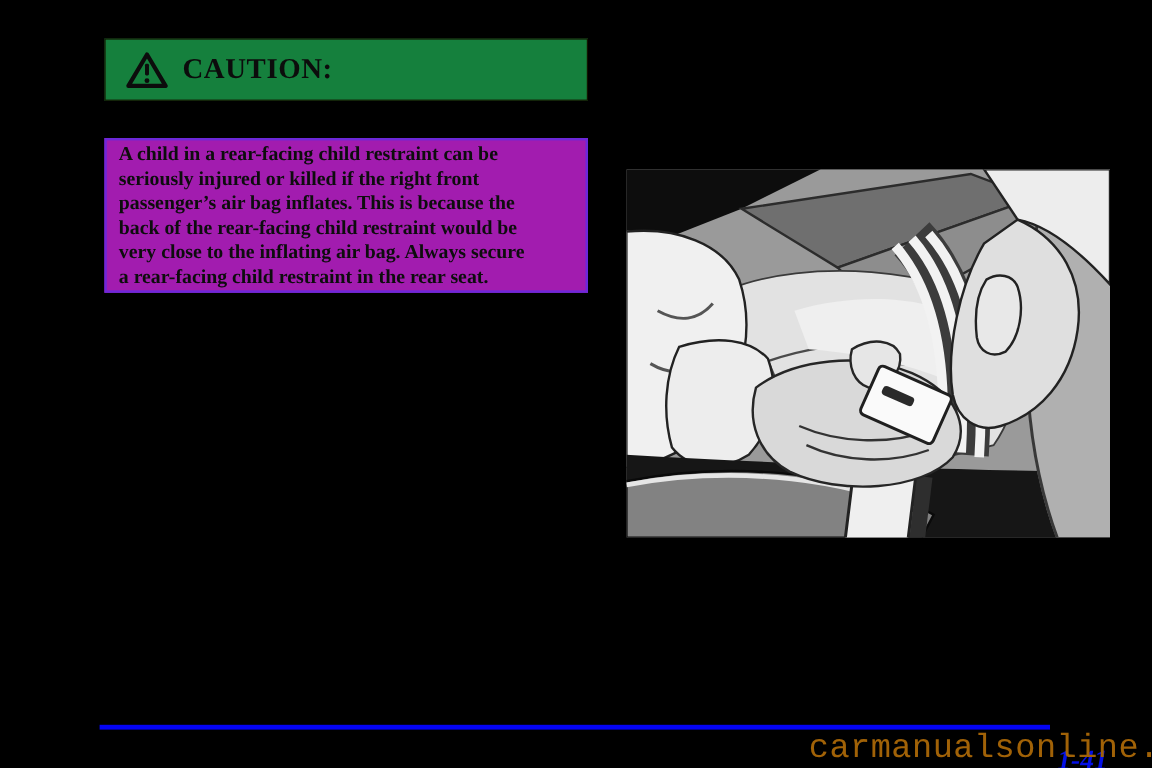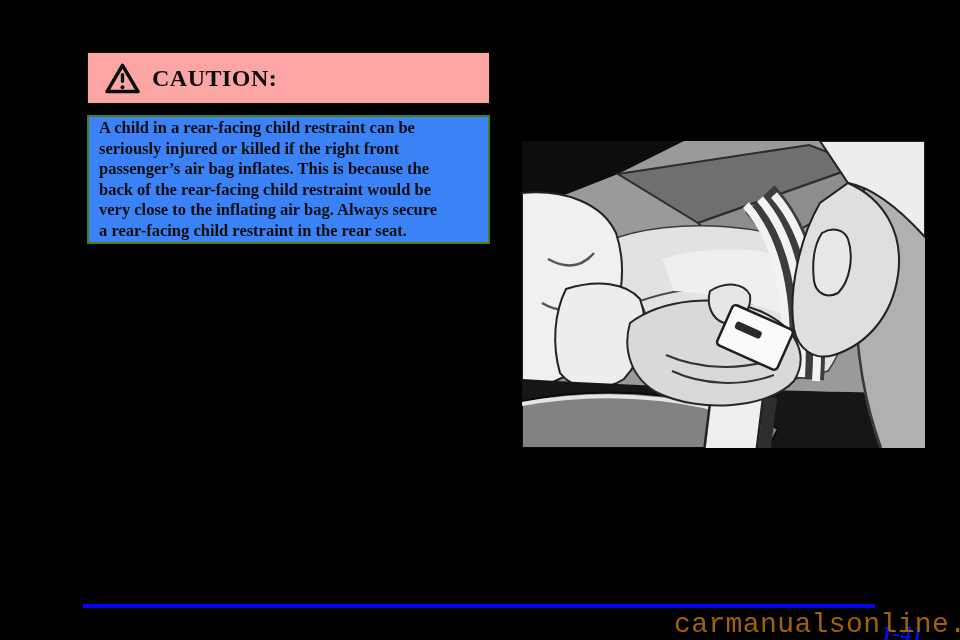--- a/index.html
+++ b/index.html
@@ -7,24 +7,24 @@
     width: 960px; height: 640px;
     background: #000000;
     position: relative;
     overflow: hidden;
     font-family: "Liberation Serif", serif;
   }
 
   
   .caution-box {
     position: absolute;
-    left: 87px; top: 52px;
+    left: 87px; top: 32px;
     width: 403px; height: 52px;
     box-sizing: border-box;
-    background: #fca5a5;
+    background: #15803d;
     border: 1px solid #141400;
     display: flex;
     align-items: center;
     padding-left: 17px;
   }
   .caution-box .tri { width: 35px; height: 31px; flex: 0 0 auto; }
   .caution-label {
     font-family: "Liberation Serif", serif;
     font-weight: bold;
     font-size: 24px;
@@ -33,22 +33,22 @@
     margin-left: 12px;
     white-space: nowrap;
   }
 
   
   .warning-box {
     position: absolute;
     left: 87px; top: 115px;
     width: 403px; height: 129px;
     box-sizing: border-box;
-    background: #3b82f6;
-    border: 2px solid #4d7c0f;
+    background: #a21caf;
+    border: 2px solid #6d28d9;
     padding: 1px 0 0 10px;
     overflow: hidden;
   }
   .warning-text {
     font-family: "Liberation Serif", serif;
     font-weight: bold;
     font-size: 16.5px;
     line-height: 20.5px;
     color: #0d0d0d;
     white-space: pre;          

